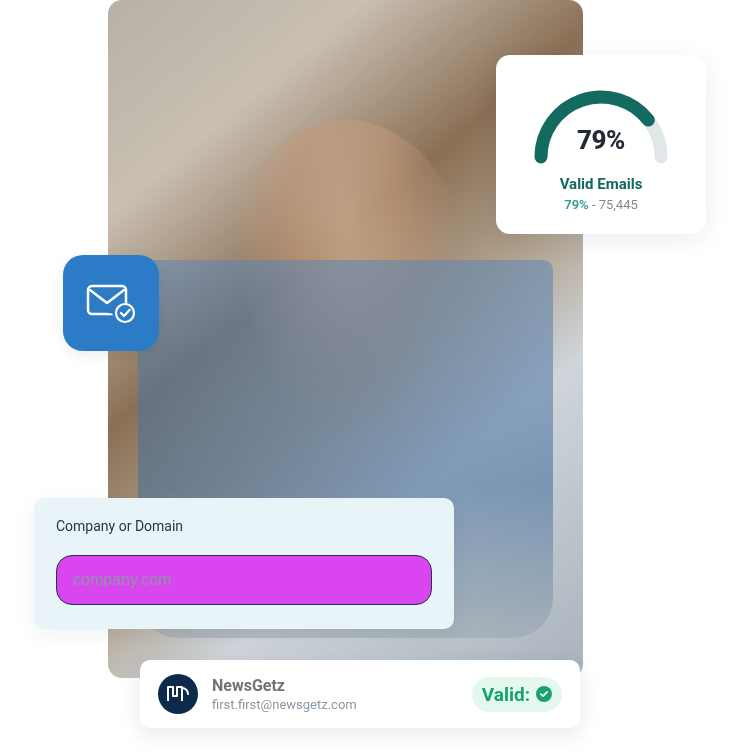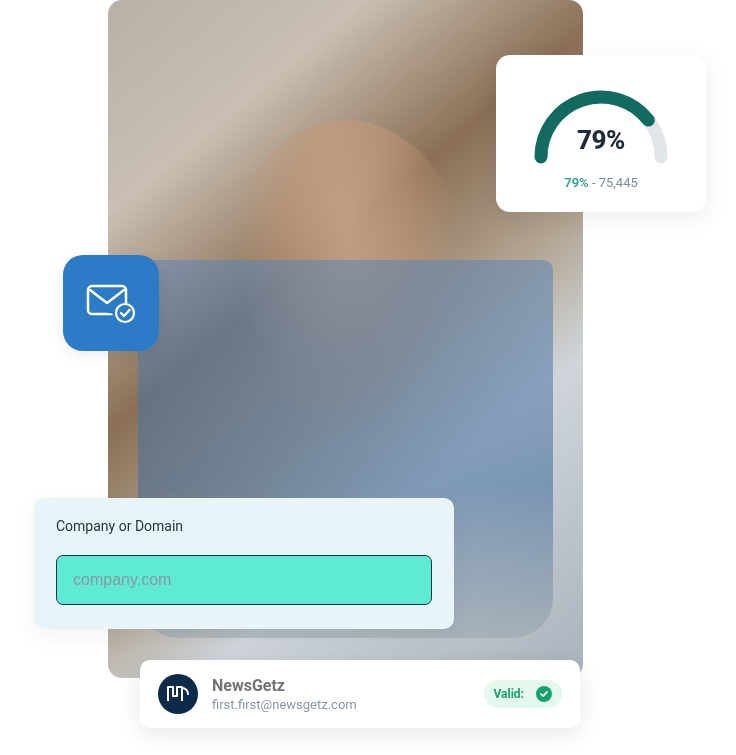--- a/index.html
+++ b/index.html
@@ -126,22 +126,22 @@
   .search-label {
     font-size: 14px;
     color: #2a3540;
     margin-bottom: 21px;
     font-weight: 400;
   }
   .search-input {
     width: 100%;
     height: 50px;
     border: 1.5px solid #22364a;
-    border-radius: 7px;
-    background: #5eead4;
+    border-radius: 16px;
+    background: #d946ef;
     padding: 0 16px;
     font-size: 16px;
     color: #2a3540;
     outline: none;
   }
   .search-input::placeholder {
     color: #8b98a3;
   }
 
   
@@ -179,25 +179,25 @@
   .result-email {
     font-size: 13px;
     color: #8b98a3;
     margin-top: 2px;
   }
   .valid-pill {
     display: flex;
     align-items: center;
     background: #e5f8ee;
     color: #17a36b;
-    font-size: 12px;
+    font-size: 19px;
     font-weight: 700;
     padding: 6px 10px;
     border-radius: 999px;
-    gap: 12px;
+    gap: 6px;
   }
   .valid-check {
     width: 16px;
     height: 16px;
     border-radius: 50%;
     background: #17a36b;
     display: flex;
     align-items: center;
     justify-content: center;
   }
@@ -223,20 +223,21 @@
   <div class="gauge-card">
     <div class="gauge-wrap">
       <svg width="160" height="90" viewBox="0 0 160 90">
 
         <path d="M 20 80 A 60 60 0 0 1 140 80" stroke="#e1e6e9" stroke-width="13" fill="none" stroke-linecap="round"></path>
 
         <path d="M 20 80 A 60 60 0 0 1 127.3 43.1" stroke="#136b60" stroke-width="13" fill="none" stroke-linecap="round"></path>
       </svg>
       <div class="gauge-value">79%</div>
     </div>
+    <div class="gauge-title">Valid Emails</div>
     <div class="gauge-sub">
       <span class="pct">79%</span><span> - </span><span>75,445</span>
     </div>
   </div>
 
   <div class="search-card">
     <div class="search-label">Company or Domain</div>
     <input class="search-input" type="text" placeholder="company.com" style="">
   </div>
 

